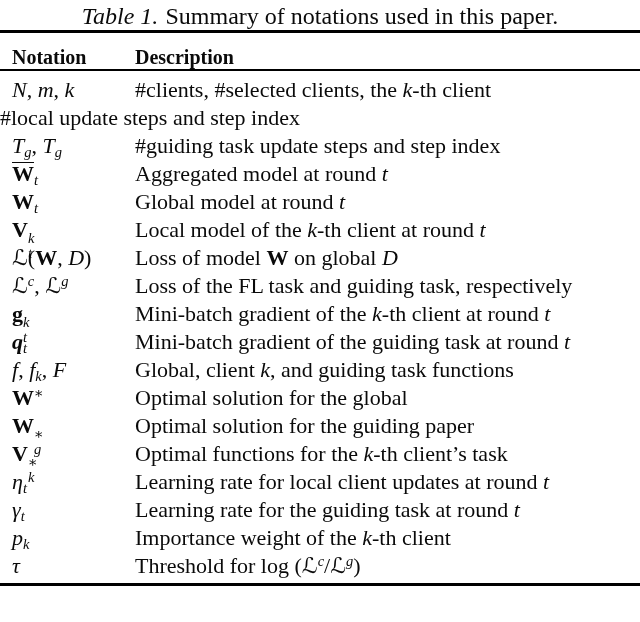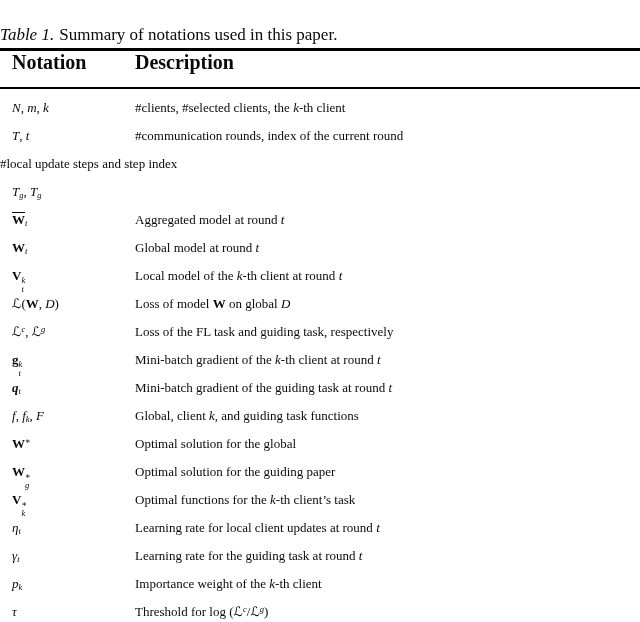--- a/index.html
+++ b/index.html
@@ -2,31 +2,31 @@
 <html><head>
 <meta charset="utf-8">
 <style>
   html, body { margin: 0; padding: 0; }
   body {
     width: 640px; height: 622px;
     background: #ffffff; color: #0a0a0a;
     font-family: "Liberation Serif", "DejaVu Serif", serif;
     overflow: hidden;
   }
-  .caption { height: 27px; padding-top: 21px; font-size: 17px; line-height: 27px; }
+  .caption { height: 27px; padding-top: 3px; text-align: center; font-size: 24px; line-height: 27px; }
   .cap-label { font-style: italic; margin-right: 0.3em; }
   .rule { background: #000000; }
   .rule.thick { height: 3px; }
   .rule.thin { height: 1.6px; }
   .rule.bottom { height: 3.5px; }
-  .header-row { display: flex; align-items: flex-start; height: 36px; font-weight: bold; font-size: 20px; }
+  .header-row { display: flex; align-items: flex-end; height: 36px; font-weight: bold; font-size: 20px; }
   .cell.notation { flex: none; width: 123px; padding-left: 12px; }
   .cell.description { flex: 1; min-width: 0; white-space: nowrap; }
   .rows { padding: 5px 0 3px 0; }
-  .row { display: flex; align-items: baseline; height: 28px; font-size: 13px; line-height: 28px; }
+  .row { display: flex; align-items: baseline; height: 28px; font-size: 22px; line-height: 28px; }
   
   .tok-t { }
   .tok-m { font-style: italic; }
   .tok-mb { font-weight: bold; }
   .tok-mbi { font-weight: bold; font-style: italic; }
   .tok-mbol { font-weight: bold; display: inline-block; border-top: 1.8px solid #0a0a0a; line-height: 1.02; }
   .tok-cal { font-family: "DejaVu Serif", "DejaVu Sans", serif; }
   .tok-sub { font-style: italic; font-size: 0.66em; vertical-align: -0.28em; line-height: 1; }
   .tok-sup { font-style: italic; font-size: 0.66em; vertical-align: 0.5em; line-height: 1; }
   .tok-ss { display: inline-flex; flex-direction: column; align-items: flex-start; font-style: italic; font-size: 0.66em; line-height: 1.05; vertical-align: -0.45em; }
@@ -44,28 +44,25 @@
     <div class="cell notation">Notation</div>
     <div class="cell description">Description</div>
   </div>
   <div class="rule thin"></div>
   <div class="rows" id="rows">
       <div class="row">
         <div class="cell notation"><span class="tok-m">N</span><span class="tok-t">, </span><span class="tok-m">m</span><span class="tok-t">, </span><span class="tok-m">k</span></div>
         <div class="cell description"><span class="tok-t">#clients, #selected clients, the </span><span class="tok-m">k</span><span class="tok-t">-th client</span></div>
       </div>
       <div class="row">
-        <div class="cell notation"><span class="tok-m">T</span><span class="tok-t">, </span><span class="tok-m">t</span></div>
-        <div class="cell description"><span class="tok-t">#communication rounds, index of the current round</span></div>
-      </div>
-      <div class="row">
         <div class="cell description"><span class="tok-t">#local update steps and step index</span></div>
       </div>
       <div class="row">
         <div class="cell notation"><span class="tok-m">T</span><span class="tok-sub">g</span><span class="tok-t">, </span><span class="tok-m">T</span><span class="tok-sub">g</span></div>
+        <div class="cell description"><span class="tok-t">#guiding task update steps and step index</span></div>
       </div>
       <div class="row">
         <div class="cell notation"><span class="tok-mbol">W</span><span class="tok-sub">t</span></div>
         <div class="cell description"><span class="tok-t">Aggregated model at round </span><span class="tok-m">t</span></div>
       </div>
       <div class="row">
         <div class="cell notation"><span class="tok-mb">W</span><span class="tok-sub">t</span></div>
         <div class="cell description"><span class="tok-t">Global model at round </span><span class="tok-m">t</span></div>
       </div>
       <div class="row">

